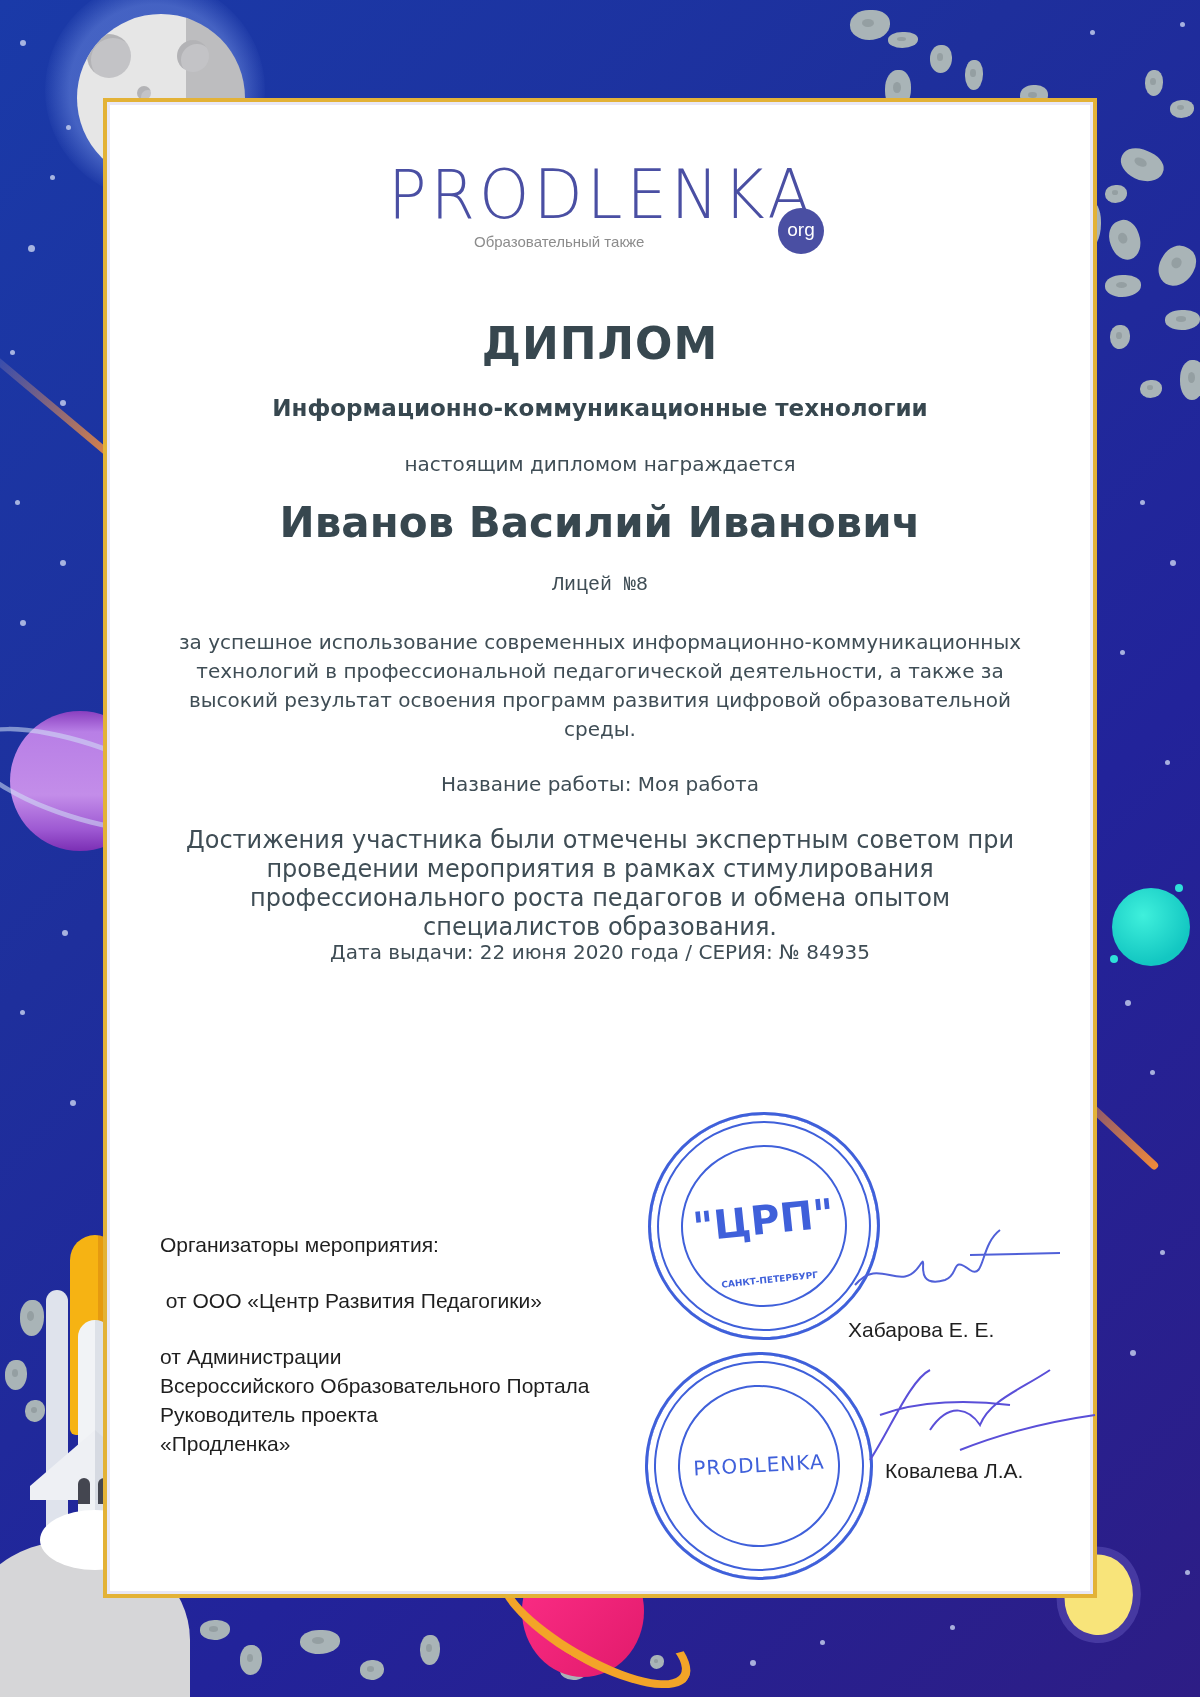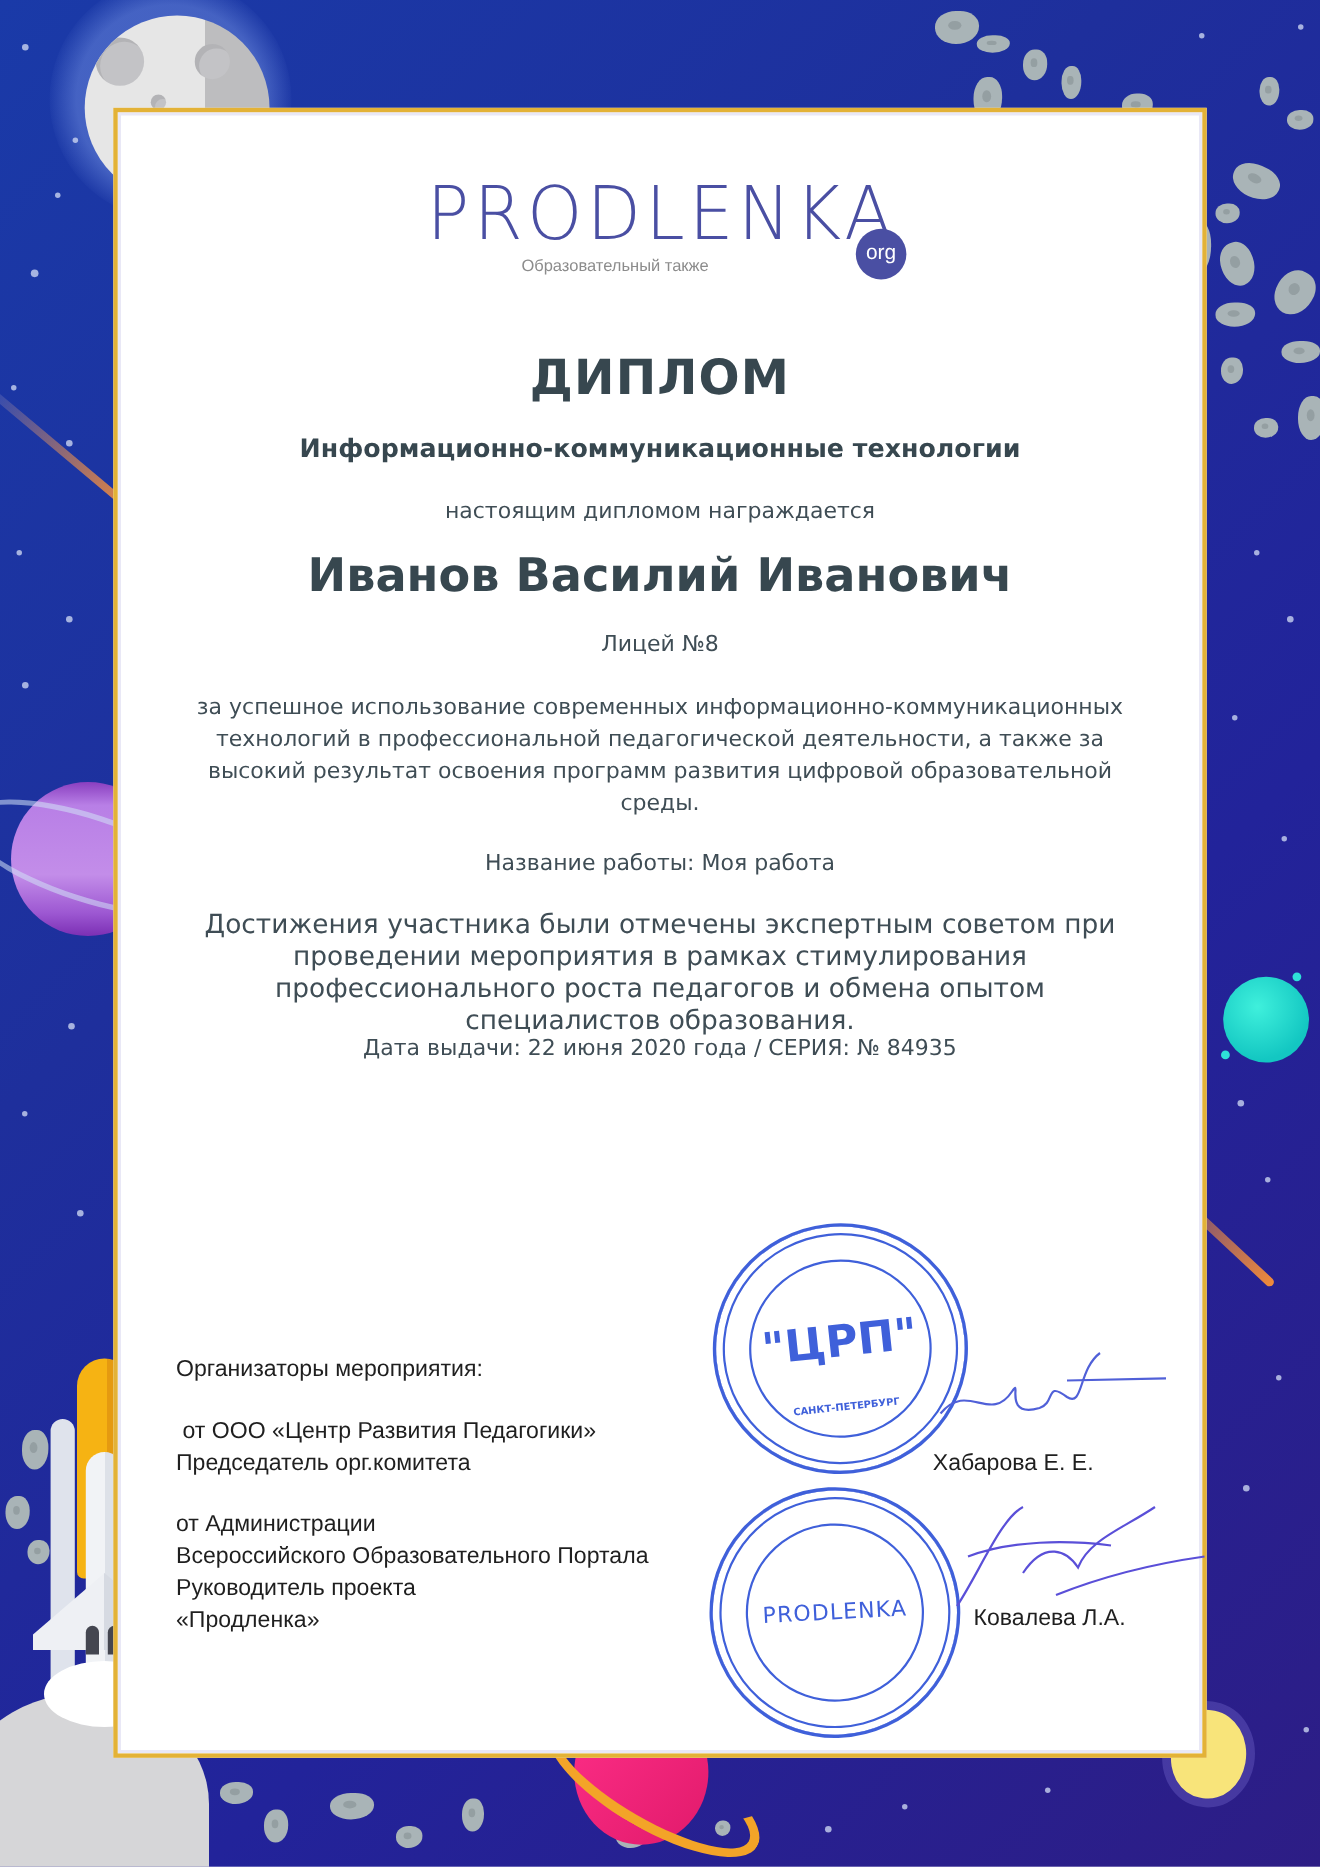--- a/index.html
+++ b/index.html
@@ -28,21 +28,21 @@
 
     .logo { position: absolute; left: 388px; top: 160px; width: 440px; height: 100px; }
     .logo-word { position: absolute; left: 0; top: 0; font-family: "DejaVu Sans", sans-serif; font-weight: 300; font-size: 64px; letter-spacing: 4px; color: #4a4fa3; line-height: 70px; transform: scaleY(1.05); }
     .logo-sub { position: absolute; left: 86px; top: 73px; font-size: 15px; color: #8c8c8c; font-family: "Liberation Sans", sans-serif; }
     .logo-org { position: absolute; left: 390px; top: 48px; width: 46px; height: 46px; border-radius: 50%; background: #4a4fa3; color: #fff; font-size: 19px; line-height: 44px; text-align: center; font-family: "Liberation Sans", sans-serif; }
 
     .title { top: 318px; font-size: 44px; font-weight: bold; letter-spacing: 1px; }
     .subject { top: 395px; font-size: 23px; font-weight: bold; }
     .awarded { top: 452px; font-size: 20px; color: #3f4d55; }
     .recipient { top: 498px; font-size: 42px; font-weight: bold; }
-    .school { top: 573px; font-size: 20px; color: #3f4d55; }
+    .school { top: 573px; font-size: 20px; color: #3f4d55; font-family: Liberation Mono, monospace; }
     .reason { top: 628px; left: 165px; right: 165px; font-size: 20px; line-height: 29px; color: #3f4d55; }
     .work { top: 772px; font-size: 20px; color: #3f4d55; }
     .achieve { top: 826px; left: 165px; right: 165px; font-size: 24px; line-height: 29px; color: #3f4d55; }
     .issued { top: 940px; font-size: 20px; color: #3f4d55; }
 
     .org { position: absolute; left: 160px; top: 1230px; font-family: "Liberation Sans", sans-serif; font-size: 21px; line-height: 29px; color: #1f1f1f; }
     .org .gap { height: 27px; }
     .signer { position: absolute; font-family: "Liberation Sans", sans-serif; font-size: 21px; color: #1f1f1f; }
 
     .stamp { position: absolute; border-radius: 50%; border: 3px solid #2b4fd6; box-shadow: inset 0 0 0 6px #fff, inset 0 0 0 8px #2b4fd6, inset 0 0 0 30px #fff, inset 0 0 0 32px #2b4fd6; opacity: .9; }
@@ -166,21 +166,20 @@
 <div class="content school">Лицей №8</div>
 <div class="content reason">за успешное использование современных информационно-коммуникационных технологий в профессиональной педагогической деятельности, а также за высокий результат освоения программ развития цифровой образовательной среды.</div>
 <div class="content work">Название работы: Моя работа</div>
 <div class="content achieve">Достижения участника были отмечены экспертным советом при проведении мероприятия в рамках стимулирования профессионального роста педагогов и обмена опытом специалистов образования.</div>
 <div class="content issued">Дата выдачи: 22 июня 2020 года / СЕРИЯ: № 84935</div>
 
 <div class="org">
   <div>Организаторы мероприятия:</div>
   <div class="gap"></div>
   <div style="white-space:pre;"> от ООО «Центр Развития Педагогики»</div>
-  <div>Председатель орг.комитета</div>
   <div class="gap"></div>
   <div>от Администрации</div>
   <div>Всероссийского Образовательного Портала</div>
   <div>Руководитель проекта</div>
   <div>«Продленка»</div>
 </div>
 
 <div class="stamp" style="left:648px;top:1112px;width:226px;height:222px;transform:rotate(-6deg);">
   <div class="stamp-center" style="top:82px;font-size:40px;">"ЦРП"</div>
   <div class="stamp-center" style="top:160px;font-size:9px;">САНКТ-ПЕТЕРБУРГ</div>

